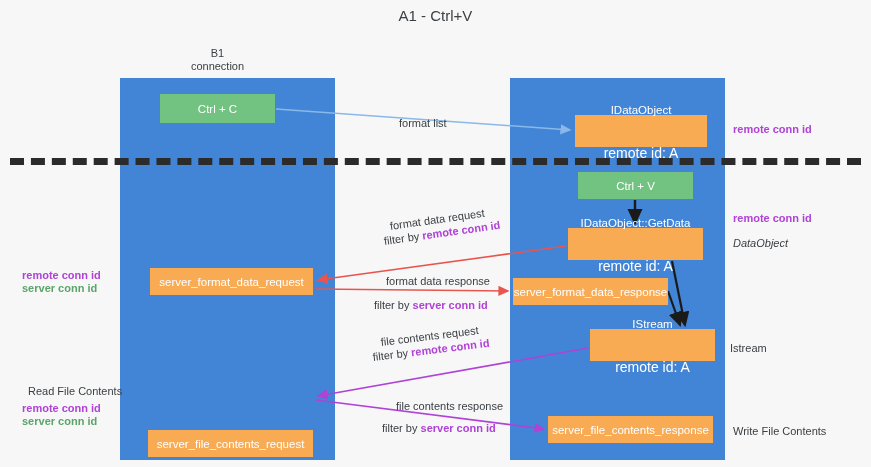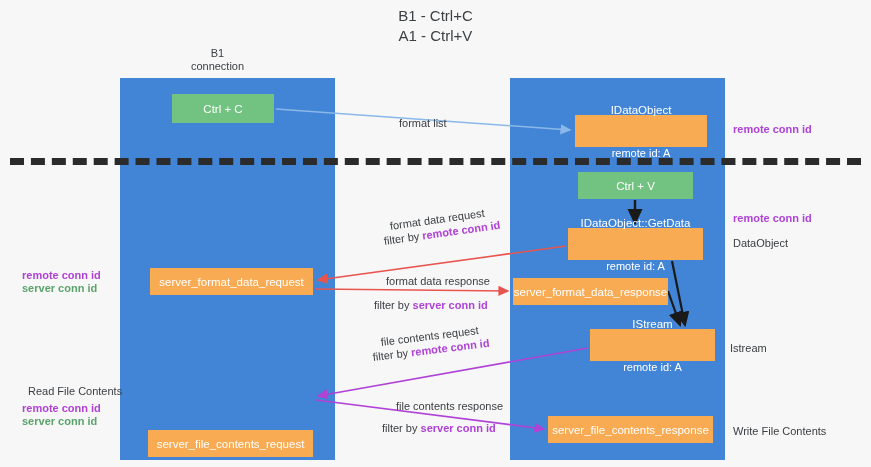--- a/index.html
+++ b/index.html
@@ -42,31 +42,31 @@
   .node{
     box-sizing:border-box;
     display:flex;flex-direction:column;
     align-items:center;justify-content:center;
     color:#ffffff;font-size:11.5px;line-height:14px;
     text-align:center;
   }
   .green{background:#72c381;}
   .orange{background:#f9ab54;}
 
-  #n-ctrlc{left:172px;top:94px;width:102px;height:29px;}
+  #n-ctrlc{left:160px;top:94px;width:115px;height:29px;}
   #n-idataobject{left:575px;top:115px;width:132px;height:32px;}
   #n-ctrlv{left:578px;top:172px;width:115px;height:27px;}
   #n-getdata{left:568px;top:228px;width:135px;height:32px;}
   #n-fmtreq{left:150px;top:268px;width:163px;height:27px;}
   #n-fmtresp{left:513px;top:278px;width:155px;height:27px;}
   #n-istream{left:590px;top:329px;width:125px;height:32px;}
   #n-filereq{left:148px;top:384px;width:165px;height:27px;margin-top:46px;}
   #n-fileresp{left:548px;top:416px;width:165px;height:27px;}
 
-  .node .l2{font-size:11px;margin-top:29px;}
+  .node .l2{font-size:14px;margin-top:29px;}
 
   
   .edge-label{
     font-size:11px;line-height:14px;color:#3c4043;
     white-space:nowrap;
   }
   .hl-remote{color:#b042d6;font-weight:bold;}
   .hl-server{color:#b042d6;font-weight:bold;}
 
   #lbl-formatlist{left:399px;top:100px;margin-top:16px;}
@@ -82,40 +82,39 @@
   #lbl-fcresp2{left:382px;top:421px;}
 
   
   .side{font-size:11px;line-height:15px;white-space:nowrap;}
   .side.purple{color:#b042d6;font-weight:bold;}
   .side.green-t{color:#5aa469;font-weight:bold;}
   .side.plain{color:#3c4043;}
 
   #side-r1{left:733px;top:122px;}
   #side-r2{left:733px;top:211px;}
-  #side-r3{left:733px;top:236px;}
+  #side-r3{left:733px;top:236px;font-style:italic;}
   #side-r4{left:730px;top:341px;}
   #side-r5{left:733px;top:424px;}
 
   #side-l1{left:22px;top:268px;}
   #side-l2{left:22px;top:281px;}
   #side-l3{left:28px;top:384px;}
   #side-l4{left:22px;top:401px;}
   #side-l5{left:22px;top:414px;}
 
   
   #edges{position:absolute;left:0;top:0;width:871px;height:467px;pointer-events:none;}
 </style>
 </head>
 <body>
 
 <div id="stage">
 
   <div class="abs" id="title">
-    <div>B1 - Ctrl+C</div>
     <div>A1 - Ctrl+V</div>
   </div>
 
   <div class="abs col-head" id="head-b1">
     <div>B1</div>
     <div>connection</div>
   </div>
 
   <div class="abs lane" id="lane-b1"></div>
   <div class="abs lane" id="lane-a1"></div>

